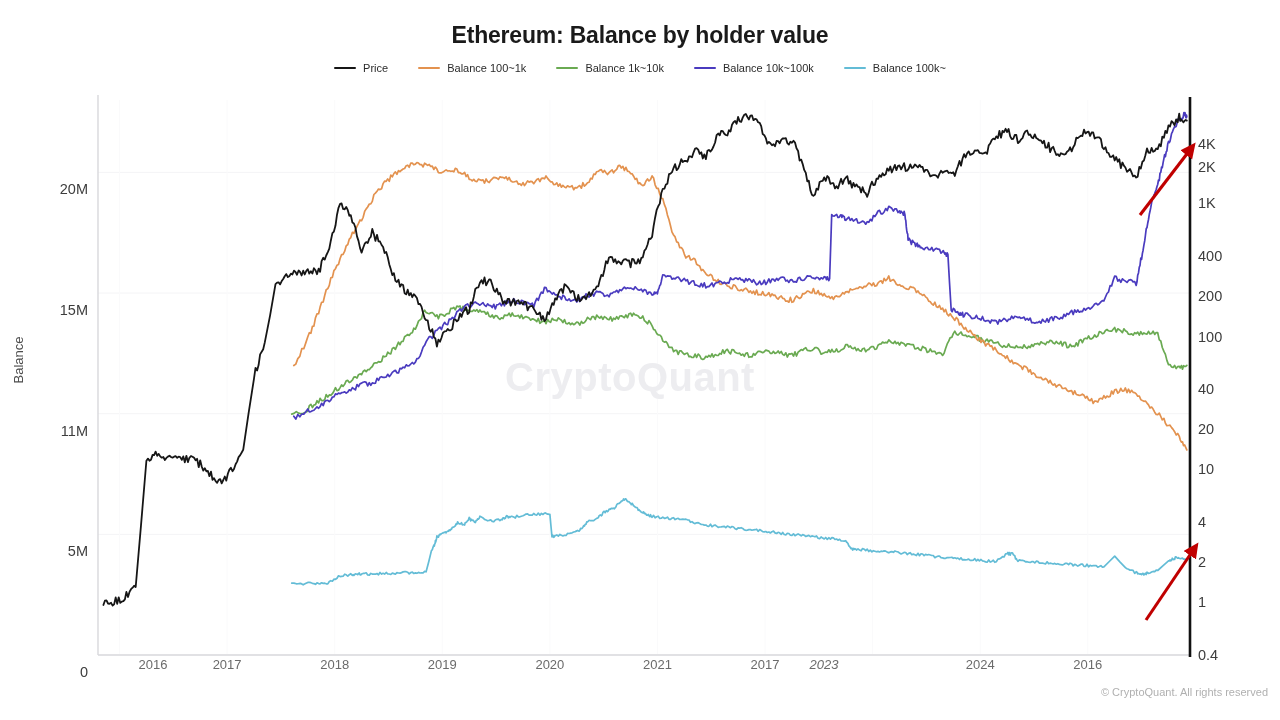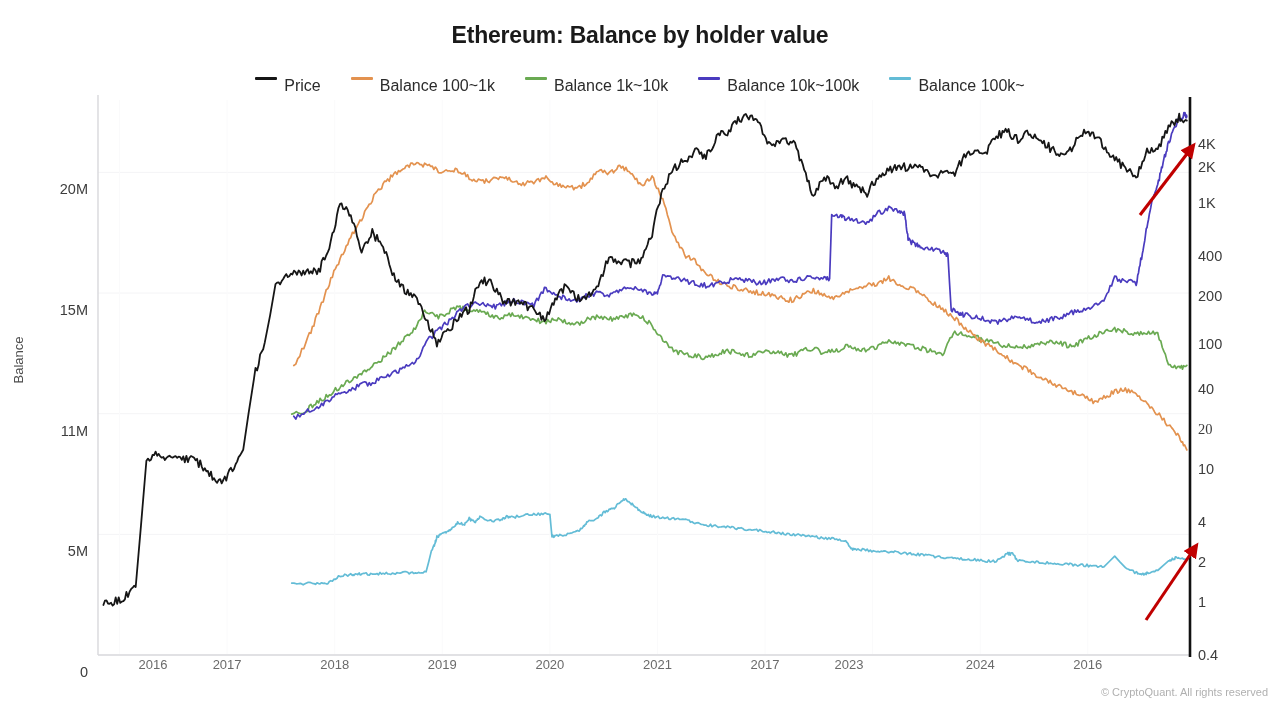--- a/index.html
+++ b/index.html
@@ -16,21 +16,21 @@
     text-align:center;
     font-size:23px;font-weight:bold;color:#1a1a1a;
     letter-spacing:-0.2px;
   }
   .legend{
     position:absolute;left:0;top:62px;width:1280px;
     display:flex;justify-content:center;align-items:center;gap:30px;
   }
   .legend-item{display:flex;align-items:center;gap:7px;}
   .legend-swatch{display:block;width:22px;height:2.5px;border-radius:1px;}
-  .legend-label{font-size:16px;color:#2b2b2b;white-space:nowrap;margin-top:15px;}
+  .legend-label{font-size:11px;color:#2b2b2b;white-space:nowrap;}
   .axis-title-y{
     position:absolute;
     left:18px;top:360px;
     transform:translate(-50%,-50%) rotate(-90deg);
     font-size:13px;color:#4d4d4d;white-space:nowrap;
   }
   .ytick{
     position:absolute;
     font-size:14.5px;color:#3d3d3d;
     text-align:right;
@@ -94,38 +94,38 @@
       <div class="ytick ytick-left" style="top: 413.696px;">11M</div>
       <div class="ytick ytick-left" style="top: 293.043px;">15M</div>
       <div class="ytick ytick-left" style="top: 172.391px;">20M</div>
     </div>
   <div id="ytick-right-wrap">
       <div class="ytick ytick-right" style="top: 655px;">0.4</div>
       <div class="ytick ytick-right" style="top: 602.114px;">1</div>
       <div class="ytick ytick-right" style="top: 562.107px;">2</div>
       <div class="ytick ytick-right" style="top: 522.101px;">4</div>
       <div class="ytick ytick-right" style="top: 469.215px;">10</div>
-      <div class="ytick ytick-right" style="top: 429.208px; font-family: Liberation Serif, serif;">20</div>
+      <div class="ytick ytick-right" style="top: 429.208px;">20</div>
       <div class="ytick ytick-right" style="top: 389.201px;">40</div>
-      <div class="ytick ytick-right" style="top: 344px;">100</div>
+      <div class="ytick ytick-right" style="top: 337px;">100</div>
       <div class="ytick ytick-right" style="top: 296.309px;">200</div>
       <div class="ytick ytick-right" style="top: 256.302px;">400</div>
       <div class="ytick ytick-right" style="top: 203.416px;">1K</div>
       <div class="ytick ytick-right" style="top: 167px;">2K</div>
       <div class="ytick ytick-right" style="top: 123.402px; margin-top: 21px;">4K</div>
     </div>
   <div id="xtick-wrap">
       <div class="xtick" style="left: 117px; margin-left: 36px;">2016</div>
       <div class="xtick" style="left: 227.103px;">2017</div>
       <div class="xtick" style="left: 334.69px;">2018</div>
       <div class="xtick" style="left: 442.276px;">2019</div>
       <div class="xtick" style="left: 549.862px;">2020</div>
       <div class="xtick" style="left: 657.448px;">2021</div>
       <div class="xtick" style="left: 765.034px;">2017</div>
-      <div class="xtick" style="left: 849px;">2023</div>
+      <div class="xtick" style="left: 824px; font-style: italic;">2023</div>
       <div class="xtick" style="left: 980.207px;">2024</div>
       <div class="xtick" style="left: 1087.79px;">2016</div>
     </div>
 
   <svg class="plot" id="plot" width="1280" height="720">
       <line x1="98" x2="1190" y1="655" y2="655" stroke="#f4f4f6" stroke-width="1"></line>
       <line x1="98" x2="1190" y1="534.3478260869565" y2="534.3478260869565" stroke="#f4f4f6" stroke-width="1"></line>
       <line x1="98" x2="1190" y1="413.69565217391306" y2="413.69565217391306" stroke="#f4f4f6" stroke-width="1"></line>
       <line x1="98" x2="1190" y1="293.04347826086956" y2="293.04347826086956" stroke="#f4f4f6" stroke-width="1"></line>
       <line x1="98" x2="1190" y1="172.39130434782612" y2="172.39130434782612" stroke="#f4f4f6" stroke-width="1"></line>
@@ -152,14 +152,15 @@
           <path d="M0,0 L5,2.4 L0,4.8 z" fill="#c00000"></path>
         </marker>
         <marker id="ah1" markerWidth="5.5" markerHeight="5.5" refX="3.6" refY="2.4" orient="auto" markerUnits="strokeWidth">
           <path d="M0,0 L5,2.4 L0,4.8 z" fill="#c00000"></path>
         </marker>
       </defs>
       <line x1="1140" y1="215" x2="1193" y2="146" stroke="#c00000" stroke-width="3.1" marker-end="url(#ah0)"></line>
       <line x1="1146" y1="620" x2="1196" y2="546" stroke="#c00000" stroke-width="3.1" marker-end="url(#ah1)"></line>
     </svg>
 
+  <div class="watermark">CryptoQuant</div>
   <div class="copyright">© CryptoQuant. All rights reserved</div>
 </div>
 
 </body></html>

